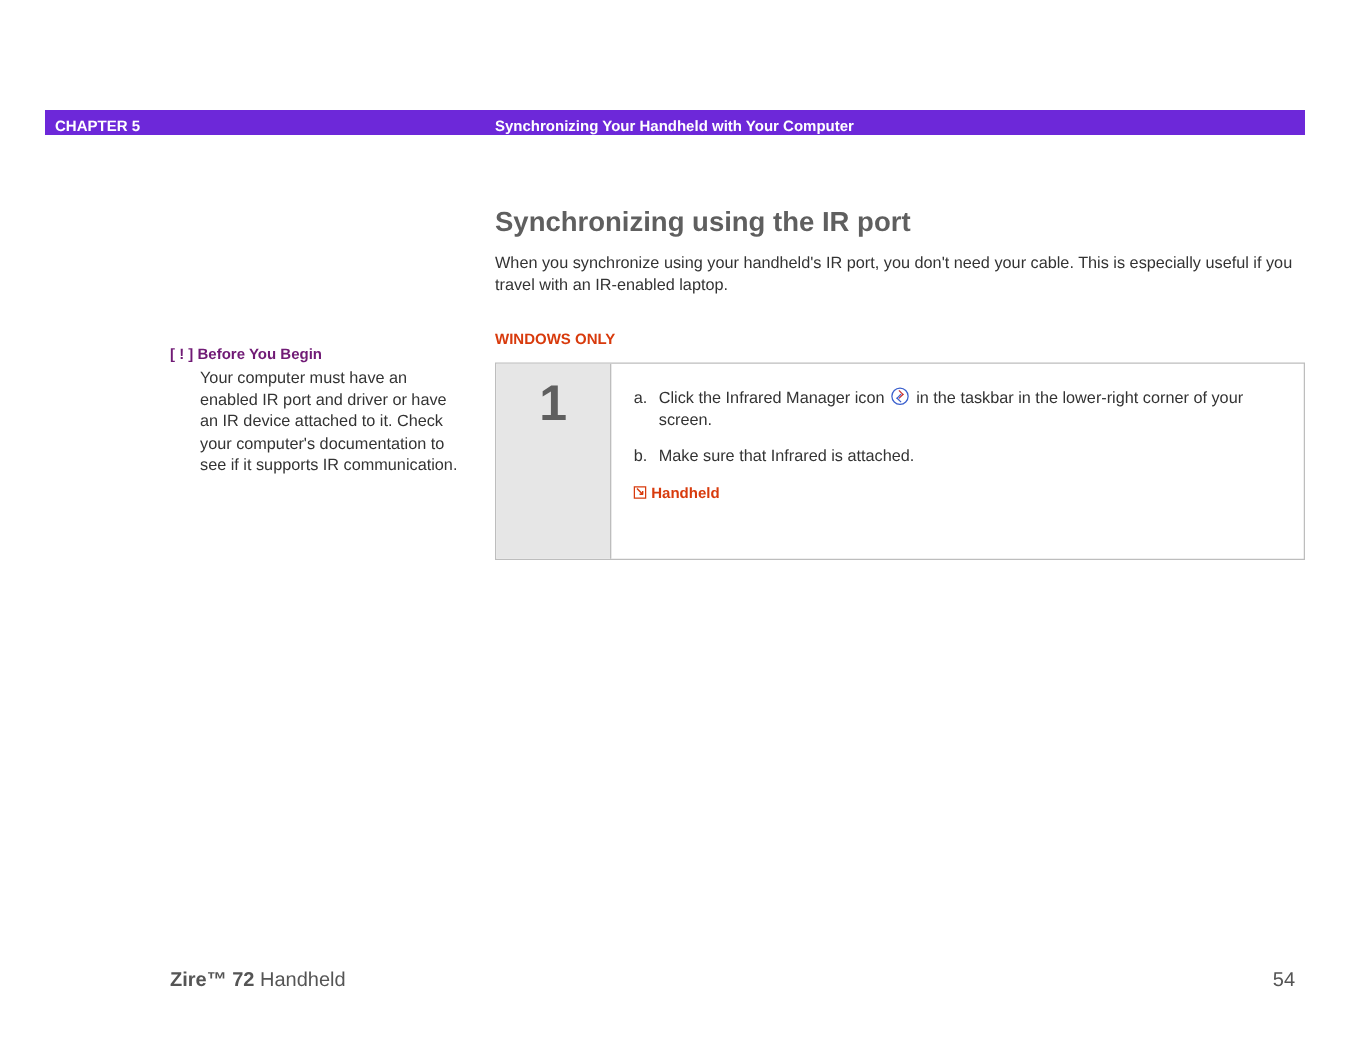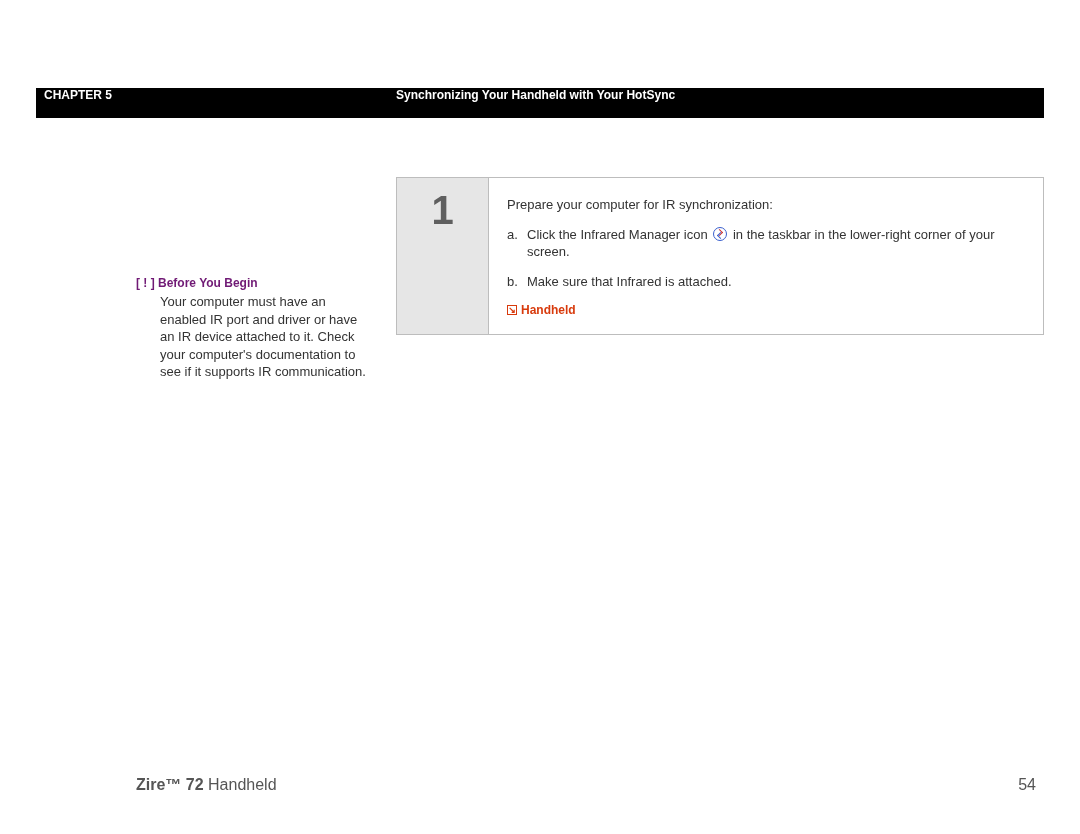--- a/index.html
+++ b/index.html
@@ -9,24 +9,24 @@
     background: #ffffff;
     font-family: Arial, Helvetica, sans-serif;
     color: #333333;
     position: relative;
   }
   .header-bar {
     position: absolute;
     top: 88px;
     left: 36px;
     right: 36px;
-    height: 30px;
-    background: #000000;
-    display: flex;
-    align-items: flex-start;
+    height: 20px;
+    background: #6d28d9;
+    display: flex;
+    align-items: flex-end;
     color: #ffffff;
     font-size: 12px;
     font-weight: bold;
   }
   .header-left {
     padding-left: 8px;
     width: 360px;
   }
   .header-right {
     flex: 1;
@@ -180,31 +180,35 @@
     padding-left: 100px;
     padding-right: 8px;
   }
   .footer-left .bold { font-weight: bold; }
 </style>
 </head>
 <body>
 
 <div class="header-bar">
   <div class="header-left">CHAPTER 5</div>
-  <div class="header-right">Synchronizing Your Handheld with Your HotSync</div>
+  <div class="header-right">Synchronizing Your Handheld with Your Computer</div>
 </div>
 
 <div class="content-area">
+  <div class="main-col">
+    <div class="section-title">Synchronizing using the IR port</div>
+    <div class="intro-text">When you synchronize using your handheld's IR port, you don't need your cable. This is especially useful if you travel with an IR-enabled laptop.</div>
+    <div class="windows-only">WINDOWS ONLY</div>
+  </div>
 
   <div class="step-box">
     <div class="step-num-cell">
       <div class="step-num">1</div>
     </div>
     <div class="step-body">
-      <div class="step-intro">Prepare your computer for IR synchronization:</div>
       <ol class="step-list">
         <li>
           <span class="marker">a.</span>
           <span class="txt">
             <span>Click the Infrared Manager icon</span>
             <span class="hotsync-icon"></span>
             <span>in the taskbar in the lower-right corner of your screen.</span>
           </span>
         </li>
         <li>

